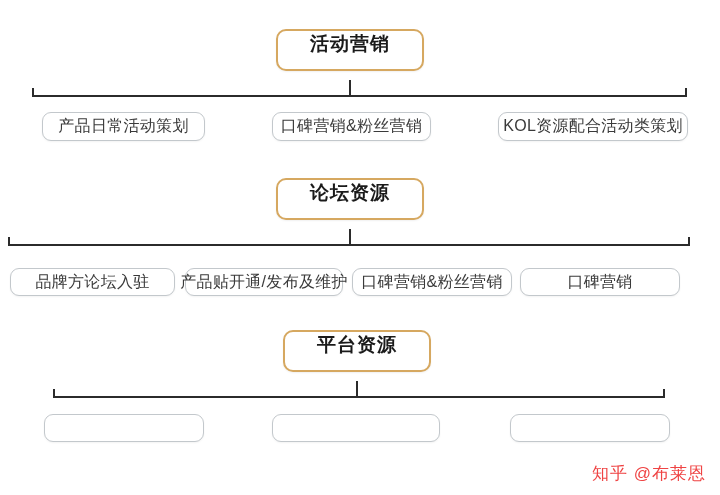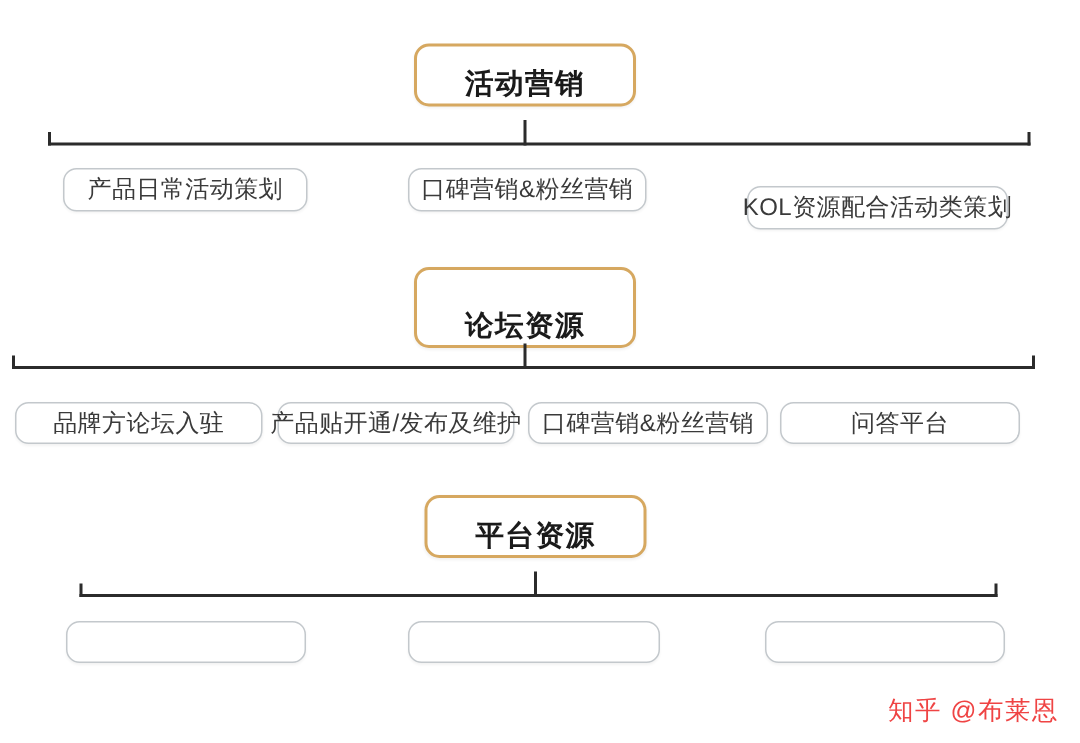--- a/index.html
+++ b/index.html
@@ -19,21 +19,21 @@
   }
 
   
   .hdr {
     position: absolute;
     box-sizing: border-box;
     border: 2px solid #d6a860;
     border-radius: 10px;
     background: #ffffff;
     display: flex;
-    align-items: flex-end;
+    align-items: flex-start;
     justify-content: center;
     color: #1a1a1a;
     font-weight: bold;
     font-size: 19px;
     letter-spacing: 1px;
     box-shadow: 0 1px 2px rgba(0,0,0,0.06);
   }
 
   
   .leaf {
@@ -108,46 +108,46 @@
     <div class="cap left"></div>
     <div class="cap right"></div>
   </div>
 
   <div class="leaf" style="left:42px; top:112px; width:163px; height:29px;">
     <span>产品日常活动策划</span>
   </div>
   <div class="leaf" style="left:272px; top:112px; width:159px; height:29px;">
     <span>口碑营销&amp;粉丝营销</span>
   </div>
-  <div class="leaf" style="left:498px; top:124px; width:174px; height:29px;">
+  <div class="leaf" style="left:498px; top:112px; width:190px; height:29px;">
     <span>KOL资源配合活动类策划</span>
   </div>
 
-  <div class="hdr" style="left:276px; top:178px; width:148px; height:54px;">
+  <div class="hdr" style="left:276px; top:178px; width:148px; height:42px;">
     <span>论坛资源</span>
   </div>
 
   <div class="bracket" style="left:8px; top:227px; width:682px; height:19px;">
     <div class="stem" style="left:341px; bottom:0; height:17px;"></div>
     <div class="hline"></div>
     <div class="cap left"></div>
     <div class="cap right"></div>
   </div>
 
   <div class="leaf" style="left:10px; top:268px; width:165px; height:28px;">
     <span>品牌方论坛入驻</span>
   </div>
   <div class="leaf" style="left:185px; top:268px; width:158px; height:28px;">
     <span>产品贴开通/发布及维护</span>
   </div>
   <div class="leaf" style="left:352px; top:268px; width:160px; height:28px;">
     <span>口碑营销&amp;粉丝营销</span>
   </div>
   <div class="leaf" style="left:520px; top:268px; width:160px; height:28px;">
-    <span>问答平台</span>
+    <span>口碑营销</span>
   </div>
 
   <div class="hdr" style="left:283px; top:330px; width:148px; height:42px;">
     <span>平台资源</span>
   </div>
 
   <div class="bracket" style="left:53px; top:379px; width:612px; height:19px;">
     <div class="stem" style="left:303px; bottom:0; height:17px;"></div>
     <div class="hline"></div>
     <div class="cap left"></div>

